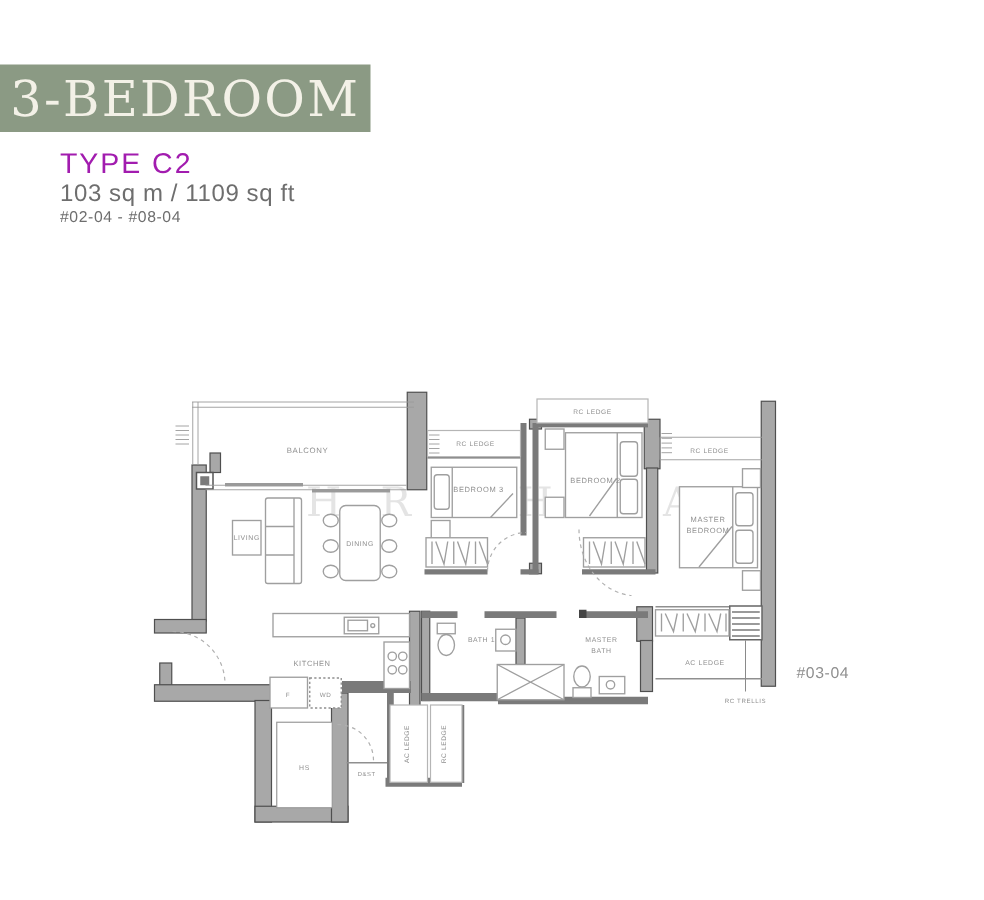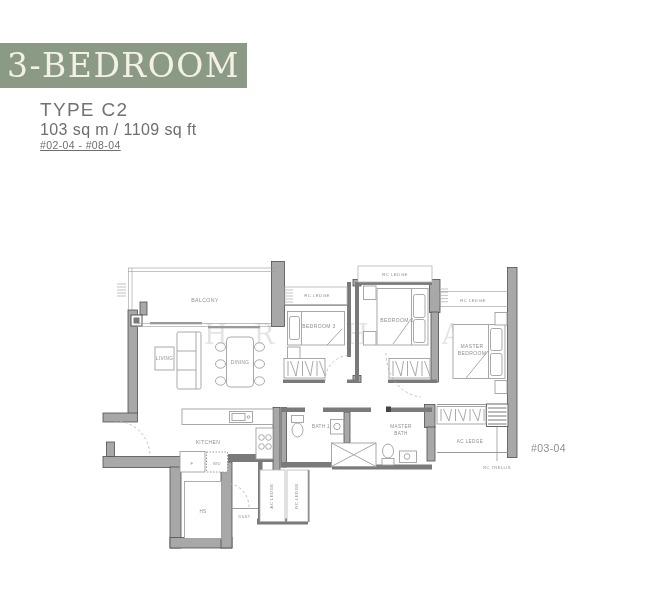--- a/index.html
+++ b/index.html
@@ -2,24 +2,24 @@
 <html><head>
 <meta charset="utf-8">
 <style>
   html,body{margin:0;padding:0;background:#ffffff;}
   #page{position:relative;width:601px;height:600px;background:#fff;overflow:hidden;
         font-family:"Liberation Sans",sans-serif;}
   #banner{position:absolute;left:0;top:43px;width:247px;height:45px;background:#8b9a84;
           display:flex;align-items:center;justify-content:center;}
   #banner .t{font-family:"DejaVu Serif",serif;font-weight:400;font-size:33px;
              color:#f3f1e7;letter-spacing:1.5px;white-space:nowrap;}
-  #type-label{position:absolute;left:40px;top:99px;font-size:19px;color:#737373;
+  #type-label{position:absolute;left:40px;top:99px;font-size:19px;color:#a21caf;
               letter-spacing:1.3px;font-weight:400;}
   #area-label{position:absolute;left:40px;top:121px;font-size:16px;color:#6e6e6e;letter-spacing:.4px;}
-  #units-label{position:absolute;left:40px;top:139px;font-size:10.5px;color:#6e6e6e;letter-spacing:.4px;text-decoration:underline;}
+  #units-label{position:absolute;left:40px;top:139px;font-size:10.5px;color:#6e6e6e;letter-spacing:.4px;}
   svg{position:absolute;left:0;top:0;}
   svg text{font-family:"Liberation Sans",sans-serif;fill:#8f8f8f;letter-spacing:.4px;}
   .wall{fill:#a8a8a8;stroke:#4f4f4f;stroke-width:.8;}
   .wallthin{fill:#7a7a7a;stroke:none;}
   .furn{fill:#ffffff;stroke:#9f9f9f;stroke-width:.9;}
   .furnl{fill:none;stroke:#9f9f9f;stroke-width:.9;}
   .ledge{fill:#ffffff;stroke:#b5b5b5;stroke-width:.8;}
   .tick{fill:none;stroke:#9a9a9a;stroke-width:.6;}
   .arc{fill:none;stroke:#b0b0b0;stroke-width:.8;stroke-dasharray:2.5 2.5;}
   .thinline{fill:none;stroke:#8f8f8f;stroke-width:.9;}

